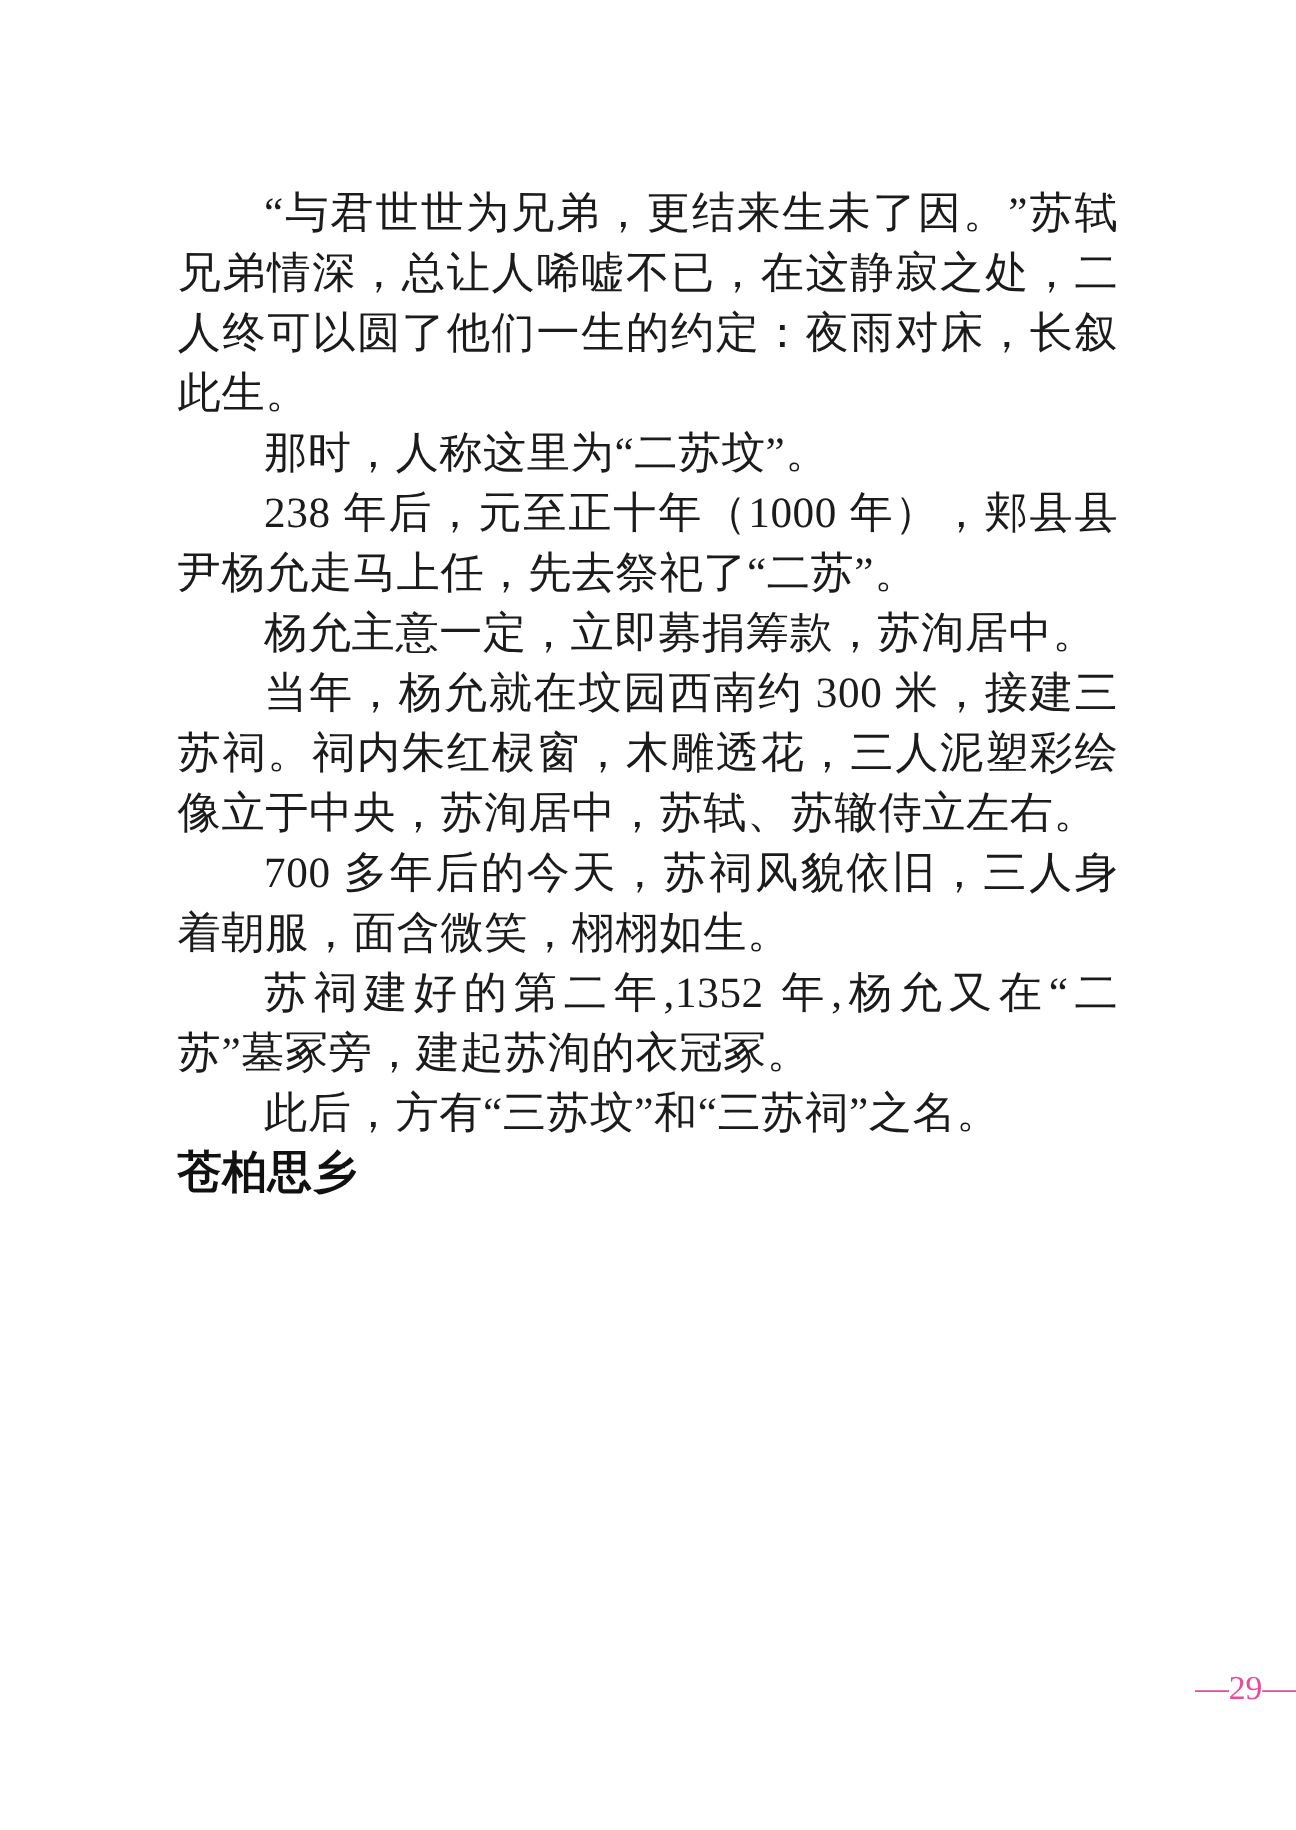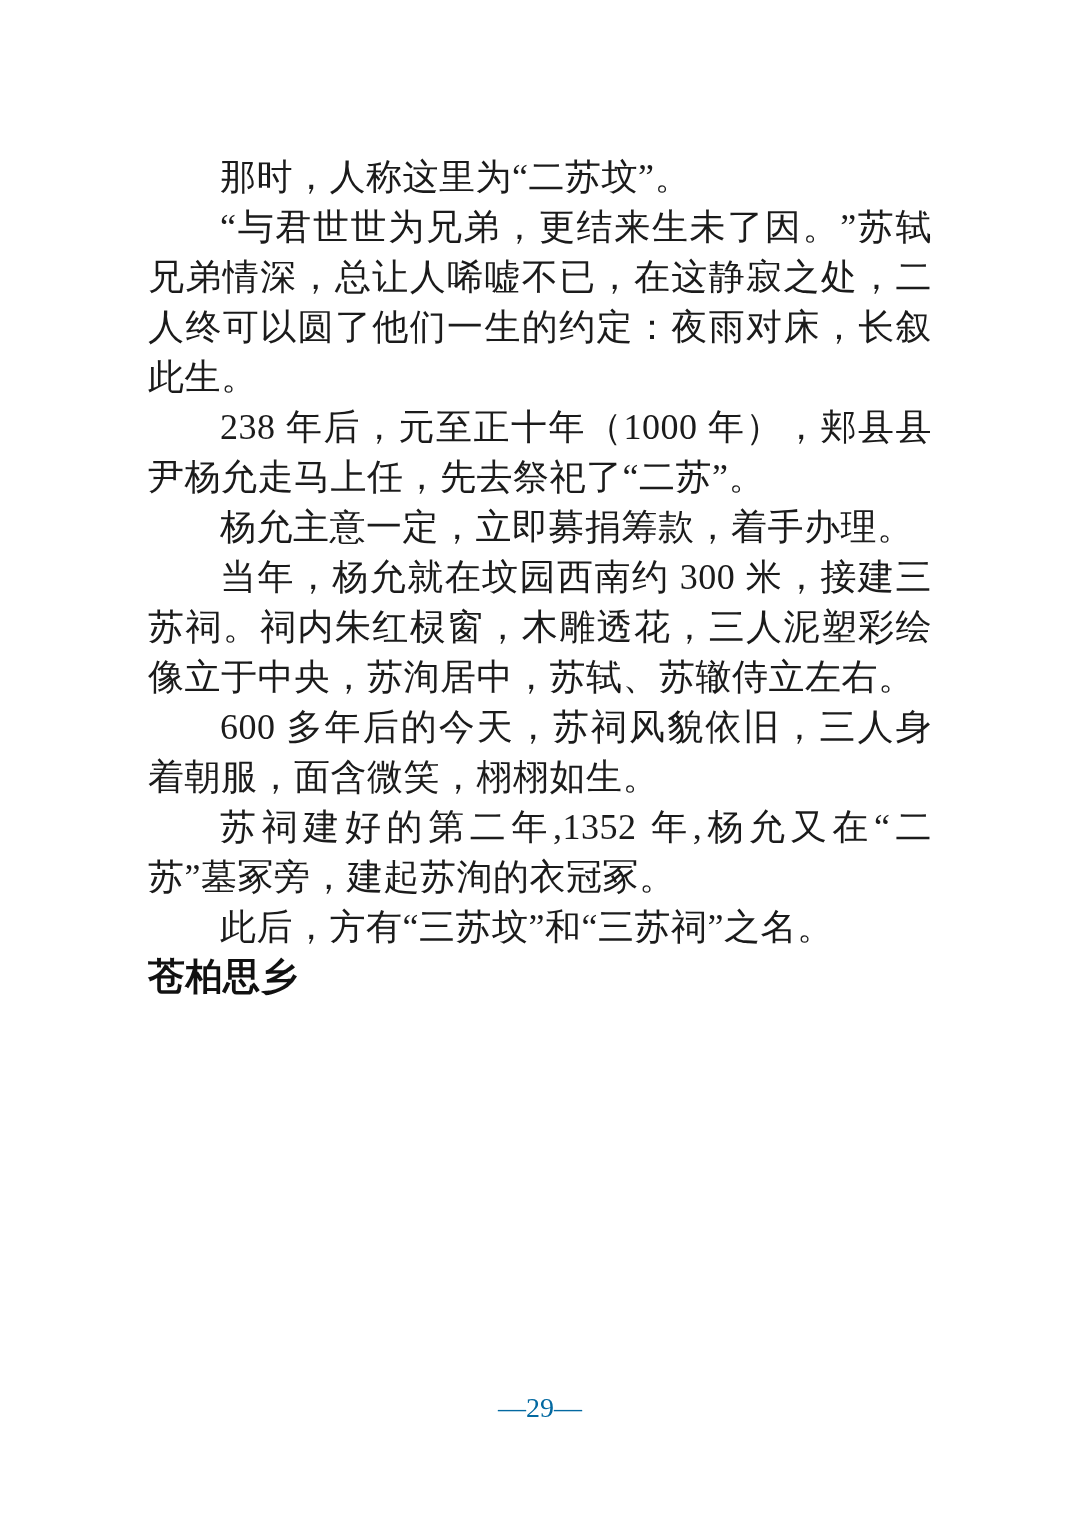--- a/index.html
+++ b/index.html
@@ -42,36 +42,36 @@
     line-height: 50px;
     font-weight: 700;
     font-family: "Liberation Sans", "DejaVu Sans", sans-serif;
     color: #111111;
   }
   .page-number {
     position: absolute;
     top: 1388px;
     left: 0;
     width: 100%;
-    text-align: center;
+    text-align: right;
     font-size: 28px;
     line-height: 40px;
-    color: #0369a1;
+    color: #ec4899;
     font-family: "Liberation Serif", "DejaVu Serif", serif;
   }
 </style>
 </head>
 <body>
 
 <div class="page">
   <div class="article-body">
+      <p class="para">“与君世世为兄弟，更结来生未了因。”苏轼兄弟情深，总让人唏嘘不已，在这静寂之处，二人终可以圆了他们一生的约定：夜雨对床，长叙此生。</p>
       <p class="para">那时，人称这里为“二苏坟”。</p>
-      <p class="para">“与君世世为兄弟，更结来生未了因。”苏轼兄弟情深，总让人唏嘘不已，在这静寂之处，二人终可以圆了他们一生的约定：夜雨对床，长叙此生。</p>
       <p class="para">238 年后，元至正十年（1000 年），郏县县尹杨允走马上任，先去祭祀了“二苏”。</p>
-      <p class="para">杨允主意一定，立即募捐筹款，着手办理。</p>
+      <p class="para">杨允主意一定，立即募捐筹款，苏洵居中。</p>
       <p class="para">当年，杨允就在坟园西南约 300 米，接建三苏祠。祠内朱红棂窗，木雕透花，三人泥塑彩绘像立于中央，苏洵居中，苏轼、苏辙侍立左右。</p>
-      <p class="para">600 多年后的今天，苏祠风貌依旧，三人身着朝服，面含微笑，栩栩如生。</p>
+      <p class="para">700 多年后的今天，苏祠风貌依旧，三人身着朝服，面含微笑，栩栩如生。</p>
       <p class="para">苏祠建好的第二年,1352 年,杨允又在“二苏”墓冢旁，建起苏洵的衣冠冢。</p>
       <p class="para">此后，方有“三苏坟”和“三苏祠”之名。</p>
       <h2 class="heading">苍柏思乡</h2>
     </div>
   <div class="page-number">—29—</div>
 </div>
 
 </body></html>

